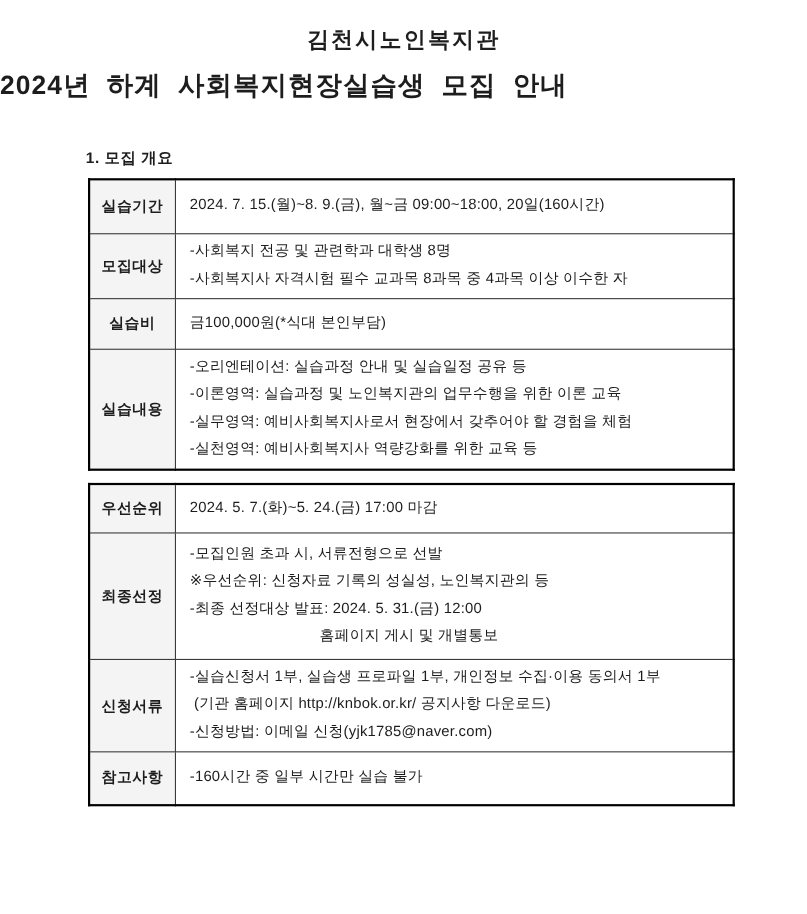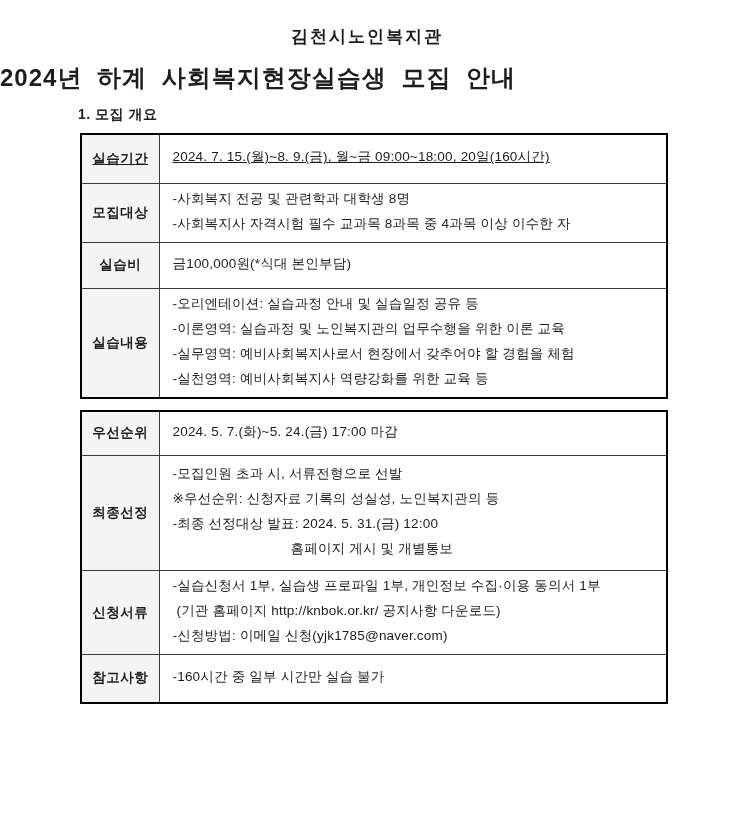--- a/index.html
+++ b/index.html
@@ -8,40 +8,40 @@
     width: 734px;
     height: 831px;
     font-family: "Liberation Sans", "DejaVu Sans", sans-serif;
     color: #1d1d1d;
     overflow: hidden;
   }
   .doc { padding-top: 24px; }
 
   .title {
     text-align: center;
-    font-size: 17px;
+    font-size: 20px;
     font-weight: bold;
     letter-spacing: 2px;
     word-spacing: 4px;
     line-height: 26px;
   }
   .subtitle {
     font-size: 24px;
     font-weight: bold;
     letter-spacing: 1px;
     word-spacing: 7px;
     line-height: 30px;
     margin-top: 13px;
   }
   .section-heading {
     font-size: 14px;
     font-weight: bold;
     letter-spacing: 0.5px;
     margin-left: 78px;
-    margin-top: 13px;
+    margin-top: 42px;
     line-height: 16px;
   }
   .section-heading.second { margin-top: 36px; }
 
   table.info-table {
     border-collapse: collapse;
     margin-left: 80px;
     margin-top: 11px;
     width: 588px;
     table-layout: fixed;
@@ -65,21 +65,21 @@
     padding: 2px 10px 6px 13px;
   }
   .line {
     line-height: 25px;
     white-space: pre-wrap;
     letter-spacing: 0.2px;
   }
   .line.indent { padding-left: 118px; }
 
   
-  .r-h49  { height: 49px; text-decoration: underline; }
+  .r-h49  { height: 49px; }
   .r-h50  { height: 50px; }
   .r-h46  { height: 46px; }
   .r-h102 { height: 102px; }
   .r-h45  { height: 45px; }
   .r-h115 { height: 115px; }
   .r-h77  { height: 77px; }
   .r-h63  { height: 63px; }
   .r-h48  { height: 48px; }
 </style>
 </head>

